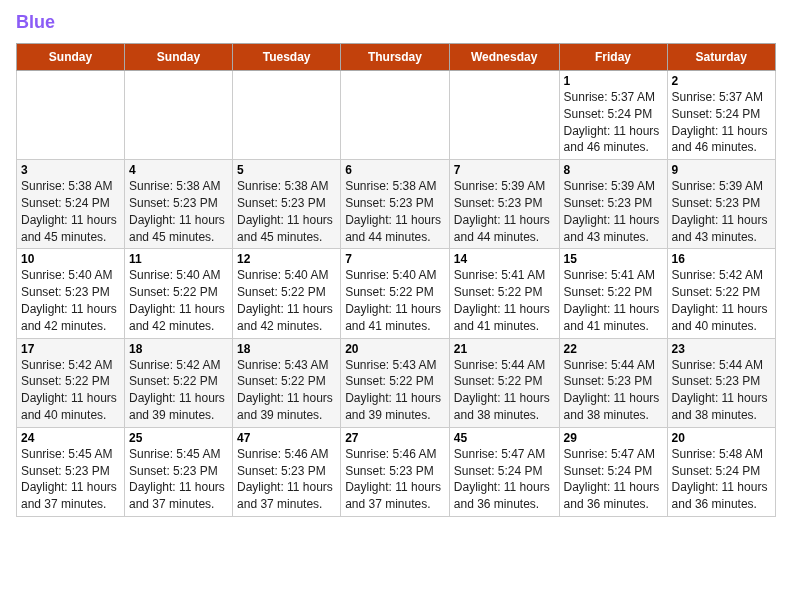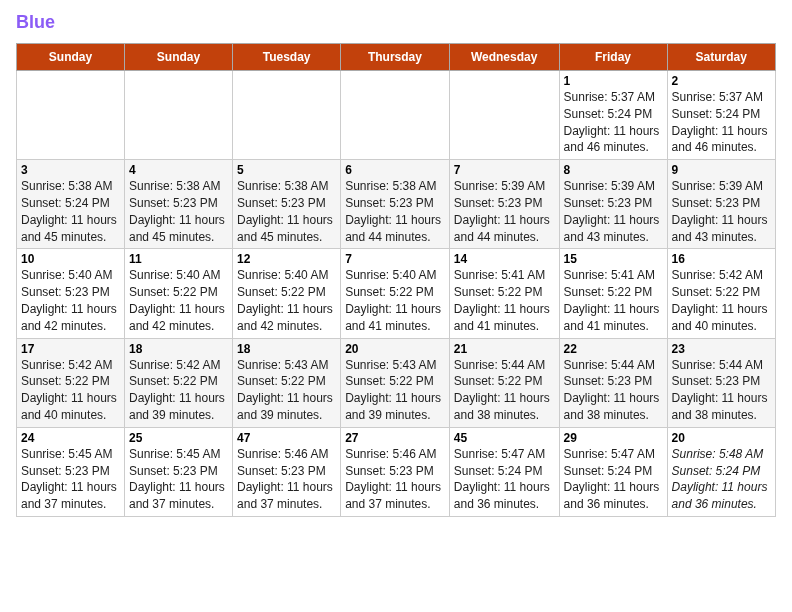--- a/index.html
+++ b/index.html
@@ -291,19 +291,19 @@
 Daylight: 11 hours and 36 minutes.</div>
         </td>
         <td>
           <span class="day-num">29</span>
           <div class="day-info" style="white-space: pre-line;">Sunrise: 5:47 AM
 Sunset: 5:24 PM
 Daylight: 11 hours and 36 minutes.</div>
         </td>
         <td>
           <span class="day-num">20</span>
-          <div class="day-info" style="white-space: pre-line; font-style: italic;">Sunrise: 5:48 AM
+          <div class="day-info" style="white-space: pre-line;">Sunrise: 5:48 AM
 Sunset: 5:24 PM
 Daylight: 11 hours and 36 minutes.</div>
         </td>
       </tr>
     </tbody>
 </table>
 
 </body></html>

